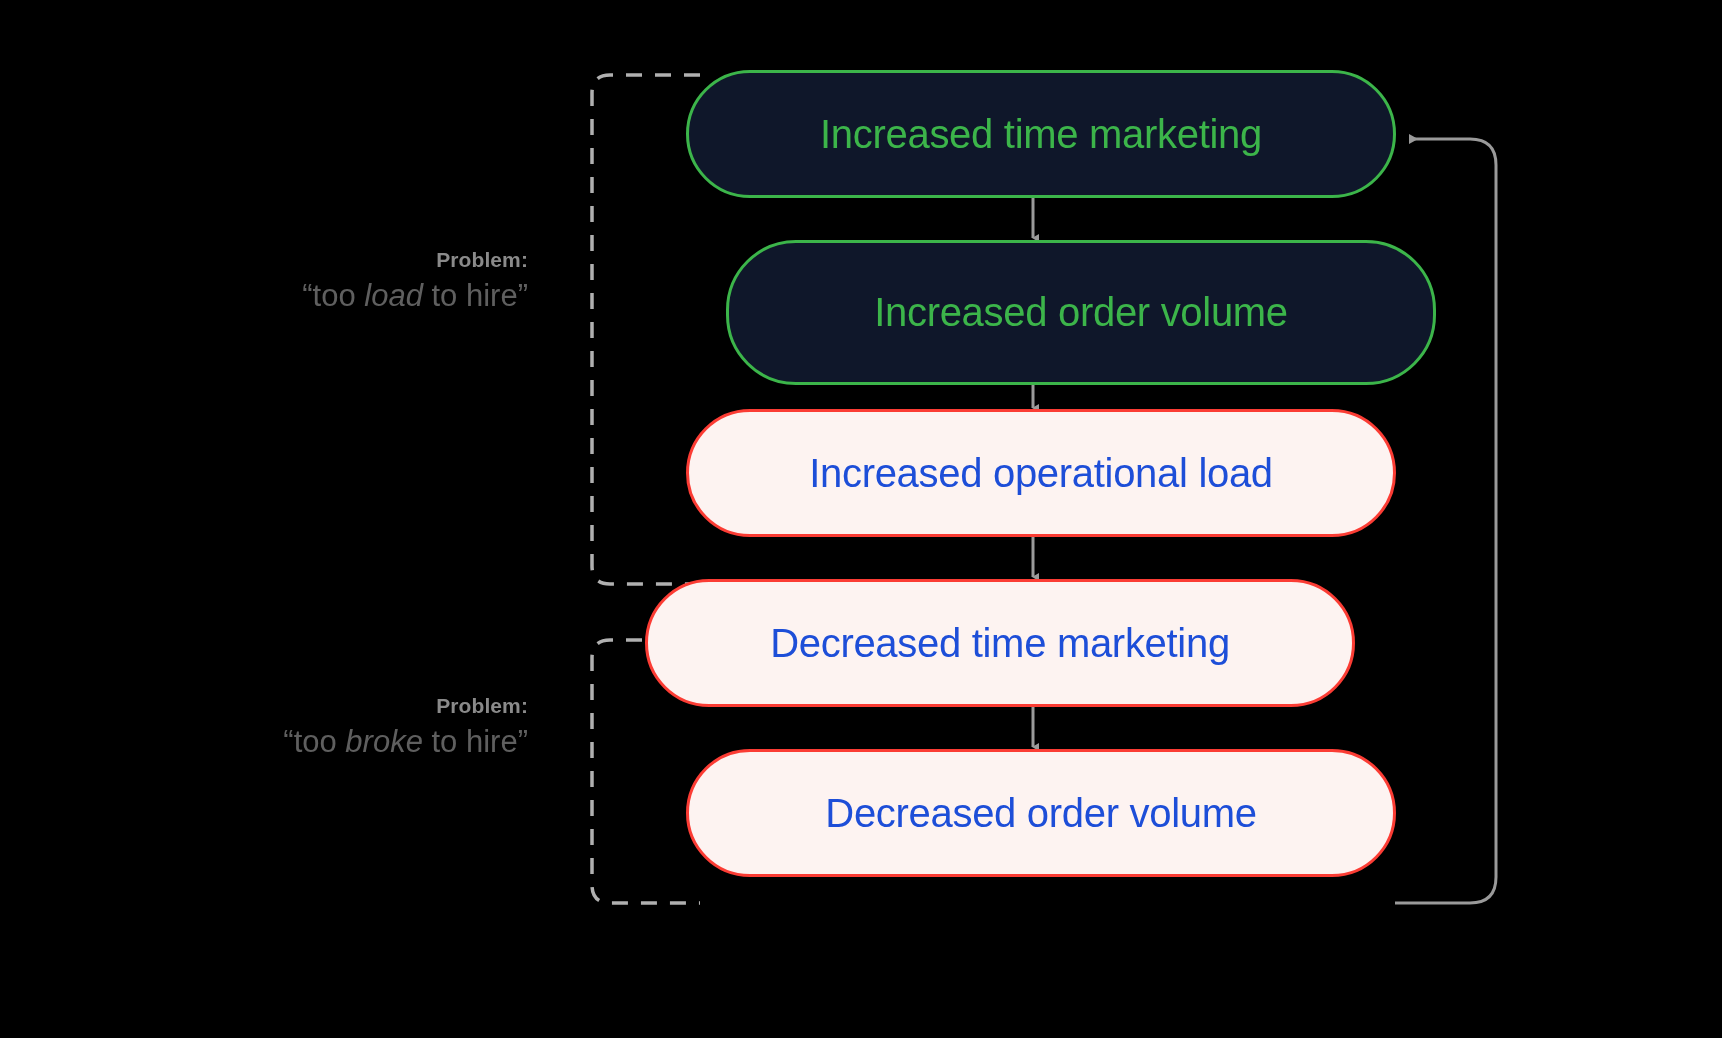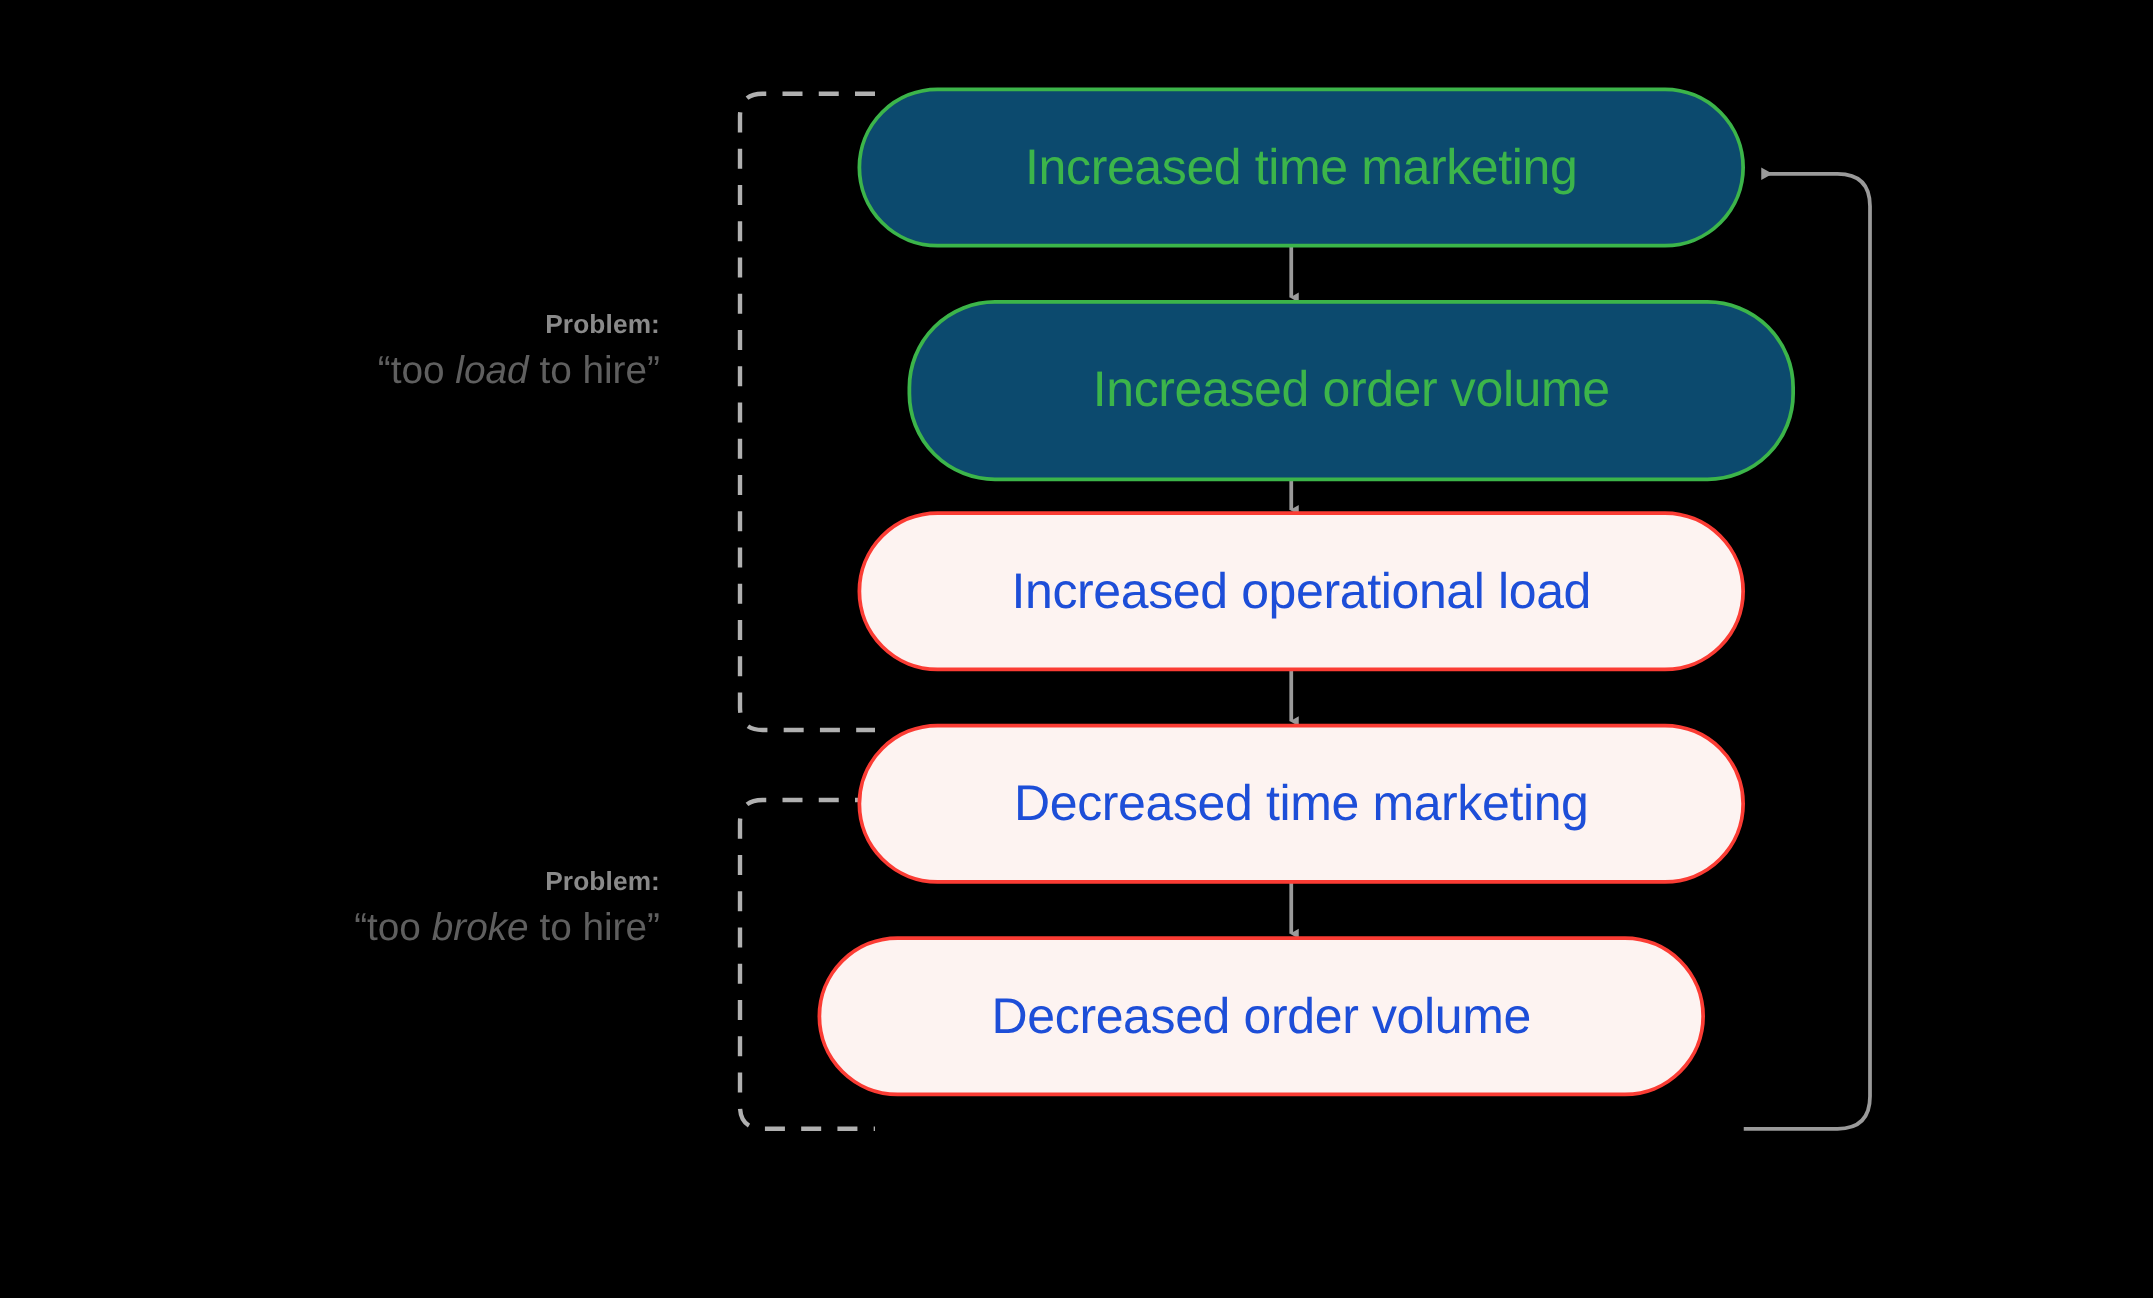--- a/index.html
+++ b/index.html
@@ -37,21 +37,21 @@
     box-sizing: border-box;
     border-radius: 70px;
     border-width: 3px;
     border-style: solid;
     font-size: 40px;
     font-weight: 400;
     letter-spacing: -0.3px;
     white-space: nowrap;
   }
   .node.green {
-    background: #0c4a6e;
+    background: #0f172a;
     border-color: #3cb54a;
     color: #3cb54a;
   }
   .node.red {
     background: #fdf3f1;
     border-color: #fb3c34;
     color: #1d4ed8;
   }
 
   
@@ -121,21 +121,21 @@
   </div>
 
   <div class="node green" style="left:726px; top:240px; width:710px; height:145px;">
     <span>Increased order volume</span>
   </div>
 
   <div class="node red" style="left:686px; top:409px; width:710px; height:128px;">
     <span>Increased operational load</span>
   </div>
 
-  <div class="node red" style="left:686px; top:579px; width:710px; height:128px;">
+  <div class="node red" style="left:645px; top:579px; width:710px; height:128px;">
     <span>Decreased time marketing</span>
   </div>
 
-  <div class="node red" style="left:654px; top:749px; width:710px; height:128px;">
+  <div class="node red" style="left:686px; top:749px; width:710px; height:128px;">
     <span>Decreased order volume</span>
   </div>
 
 </div>
 
 </body></html>

